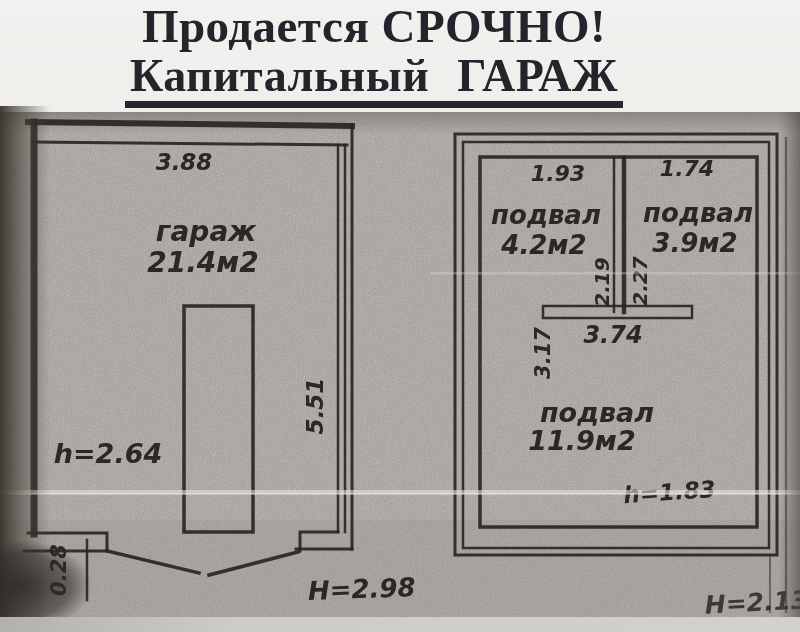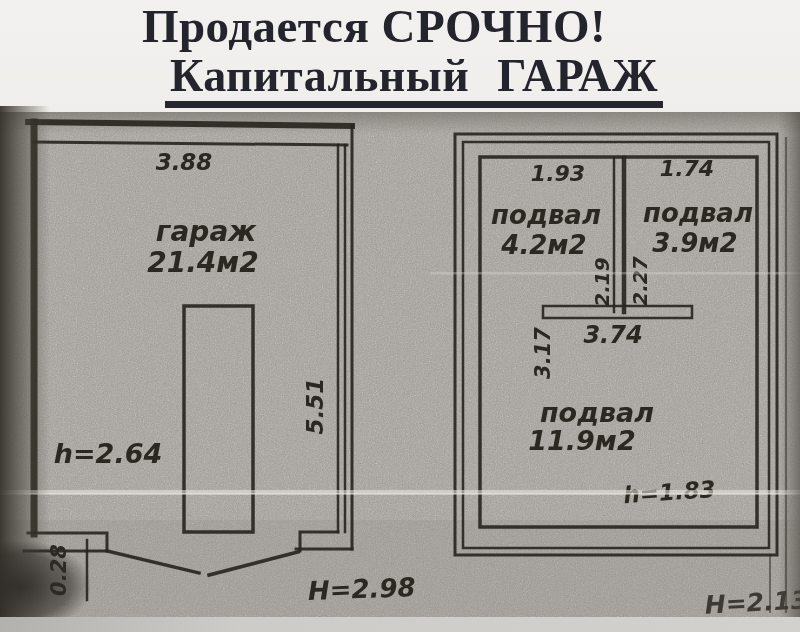--- a/index.html
+++ b/index.html
@@ -10,21 +10,21 @@
   }
   .photo svg{position:absolute;left:0;top:0;}
   .title-line{
     position:absolute;left:0;width:640px;box-sizing:border-box;
     padding-left:108px;text-align:center;
     font-family:"Liberation Serif","DejaVu Serif",serif;
     font-weight:bold;color:#24242c;line-height:1.05;
     letter-spacing:.5px;white-space:nowrap;
   }
   .title-1{top:2px;font-size:47px;}
-  .title-2{top:52px;font-size:46px;word-spacing:16px;margin-left:40px;}
+  .title-2{top:52px;font-size:46px;word-spacing:16px;}
   .title-2 .u{display:inline-block;border-bottom:7px solid #26262e;padding:0 5px 1px 5px;}
   .plan-text{
     font-family:"DejaVu Sans",sans-serif;
     font-style:italic;font-weight:bold;fill:#2b2721;
   }
 </style>
 </head>
 <body>
 
 <div class="photo">

